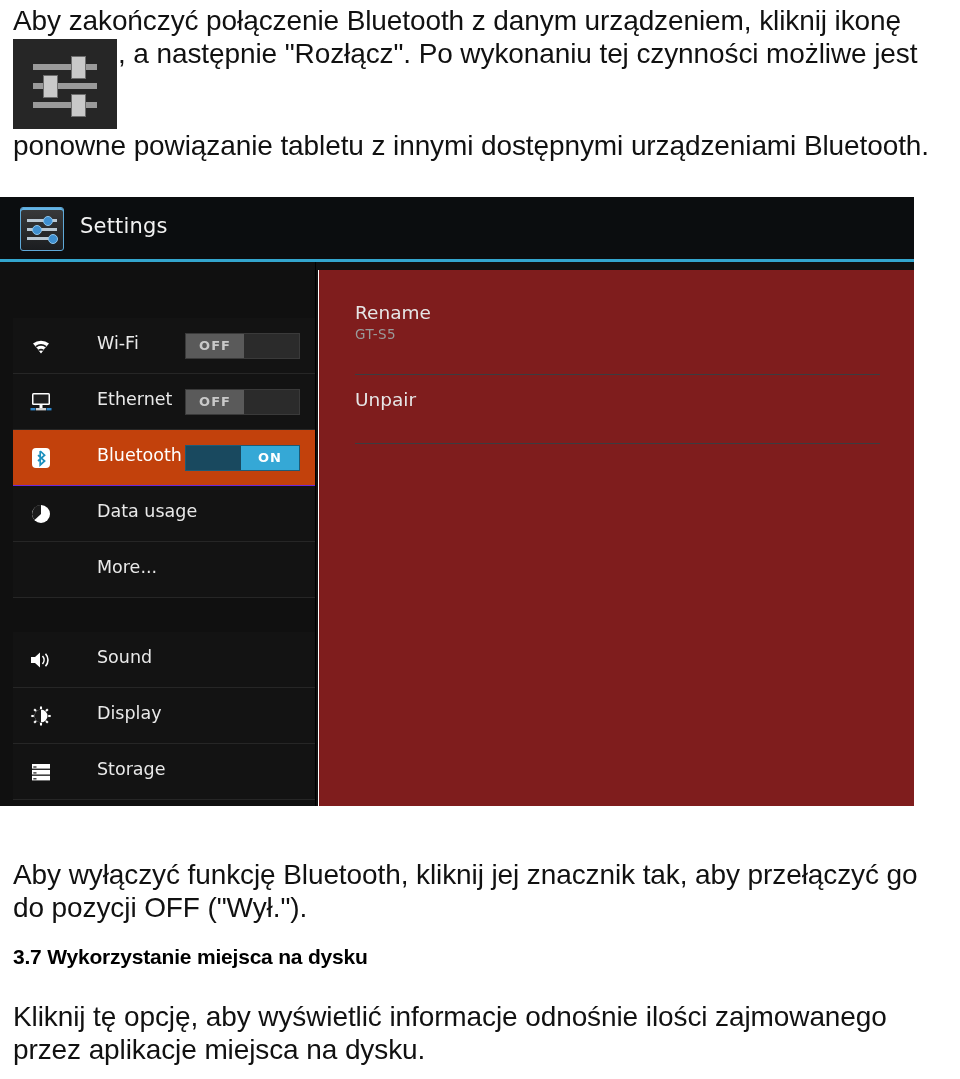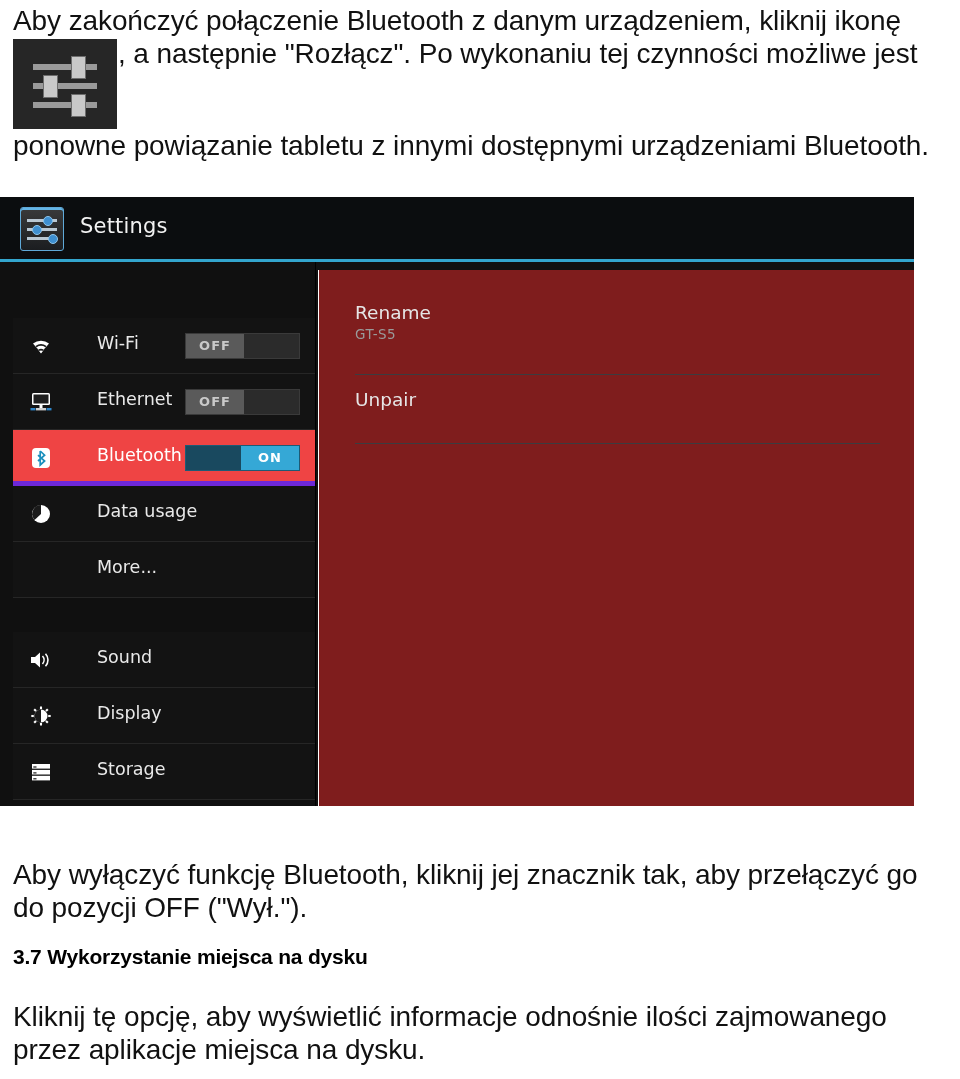--- a/index.html
+++ b/index.html
@@ -160,22 +160,22 @@
   .list-row {
     position: absolute;
     left: 0;
     width: 100%;
     height: 56px;
     box-sizing: border-box;
     border-bottom: 1px solid #262626;
     background: #131313;
   }
   .list-row.selected {
-    background: #ef4444;
-    border-bottom: 5px solid #6d28d9;
+    background: #c2410c;
+    border-bottom: 1px solid #6d28d9;
   }
   .row-icon {
     position: absolute;
     left: 16px;
     top: 17px;
     width: 24px;
     height: 22px;
   }
   .row-label {
     position: absolute;

